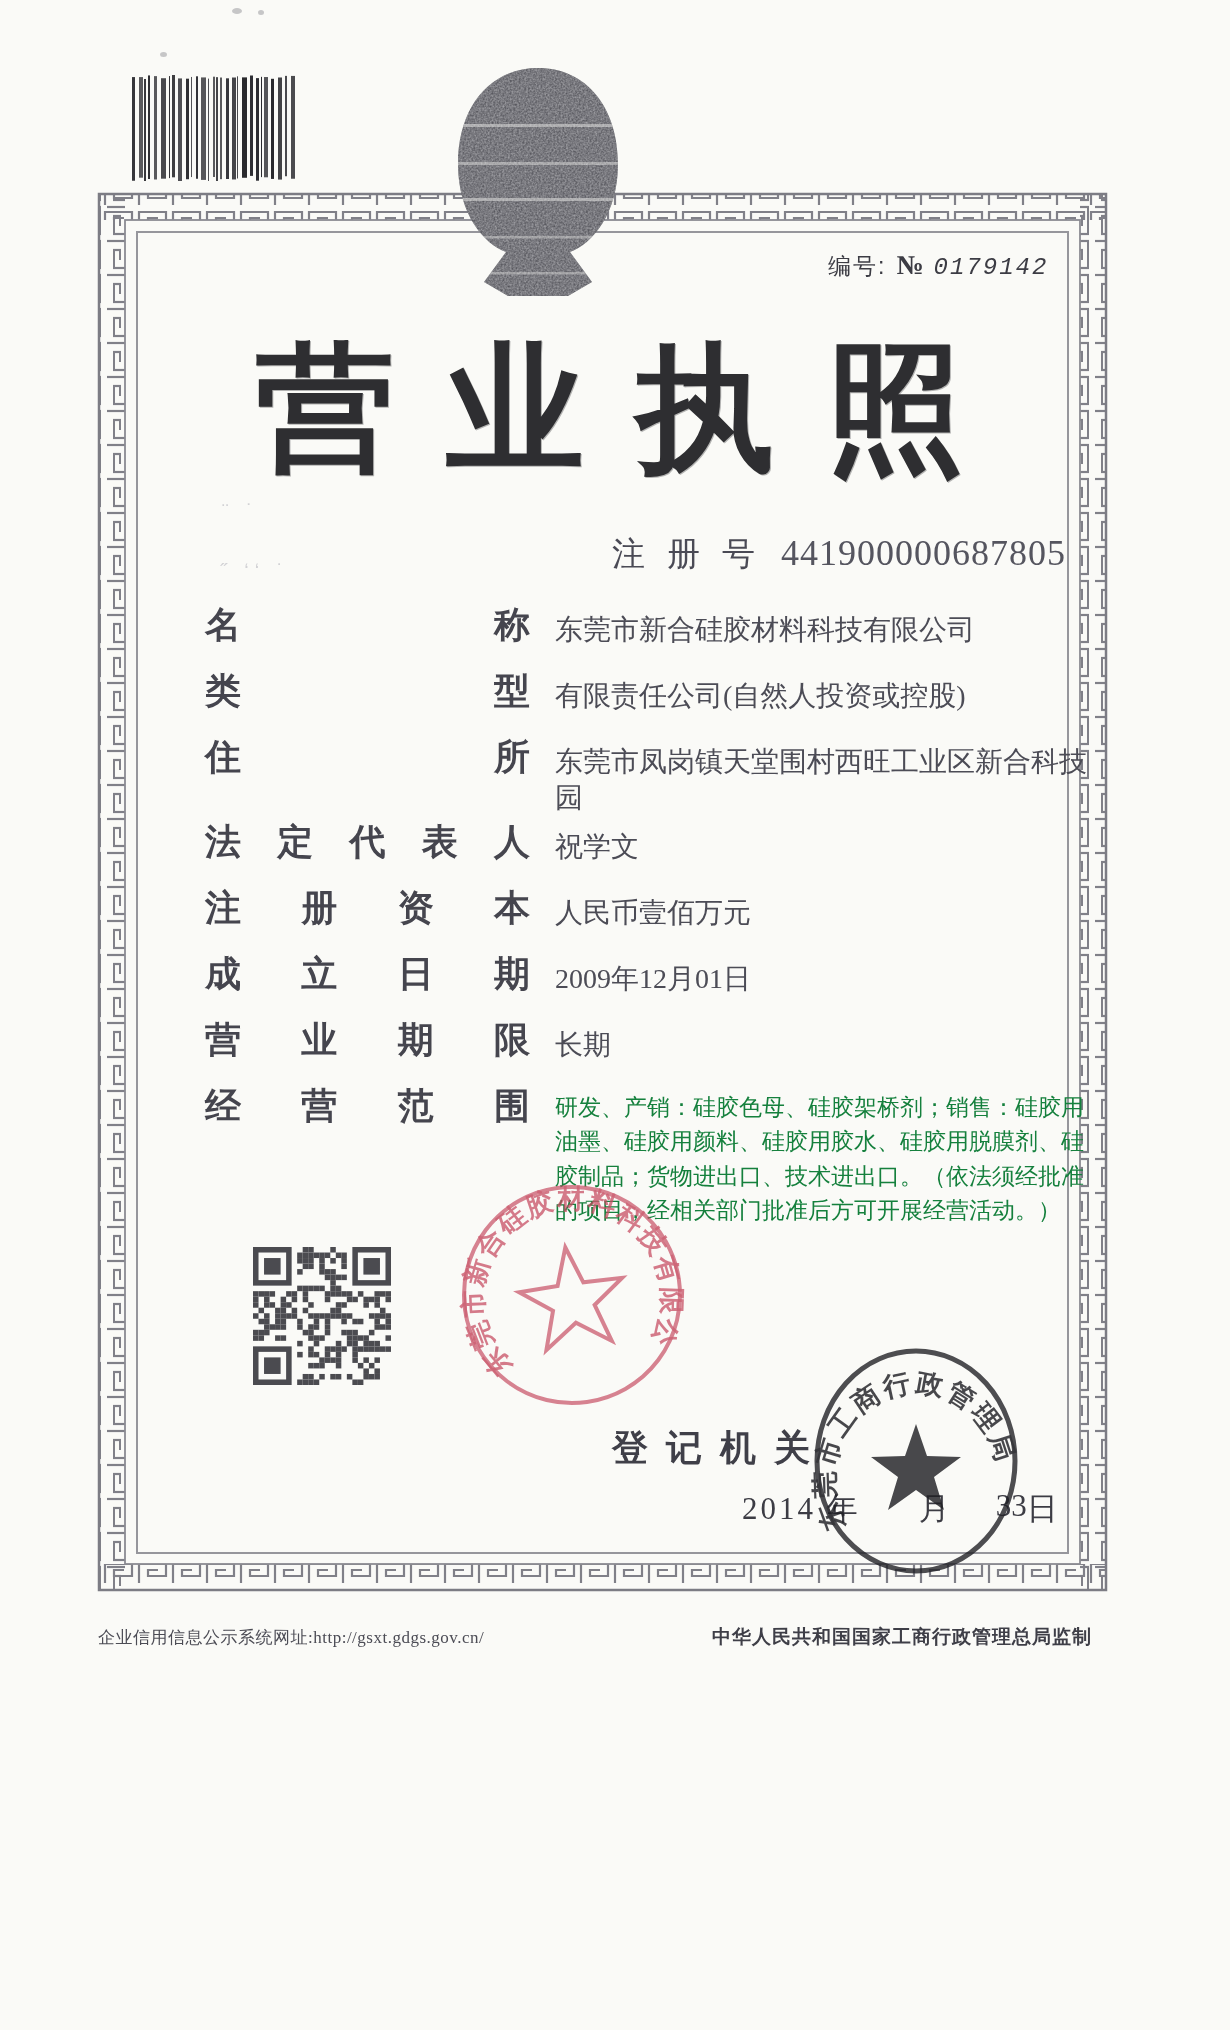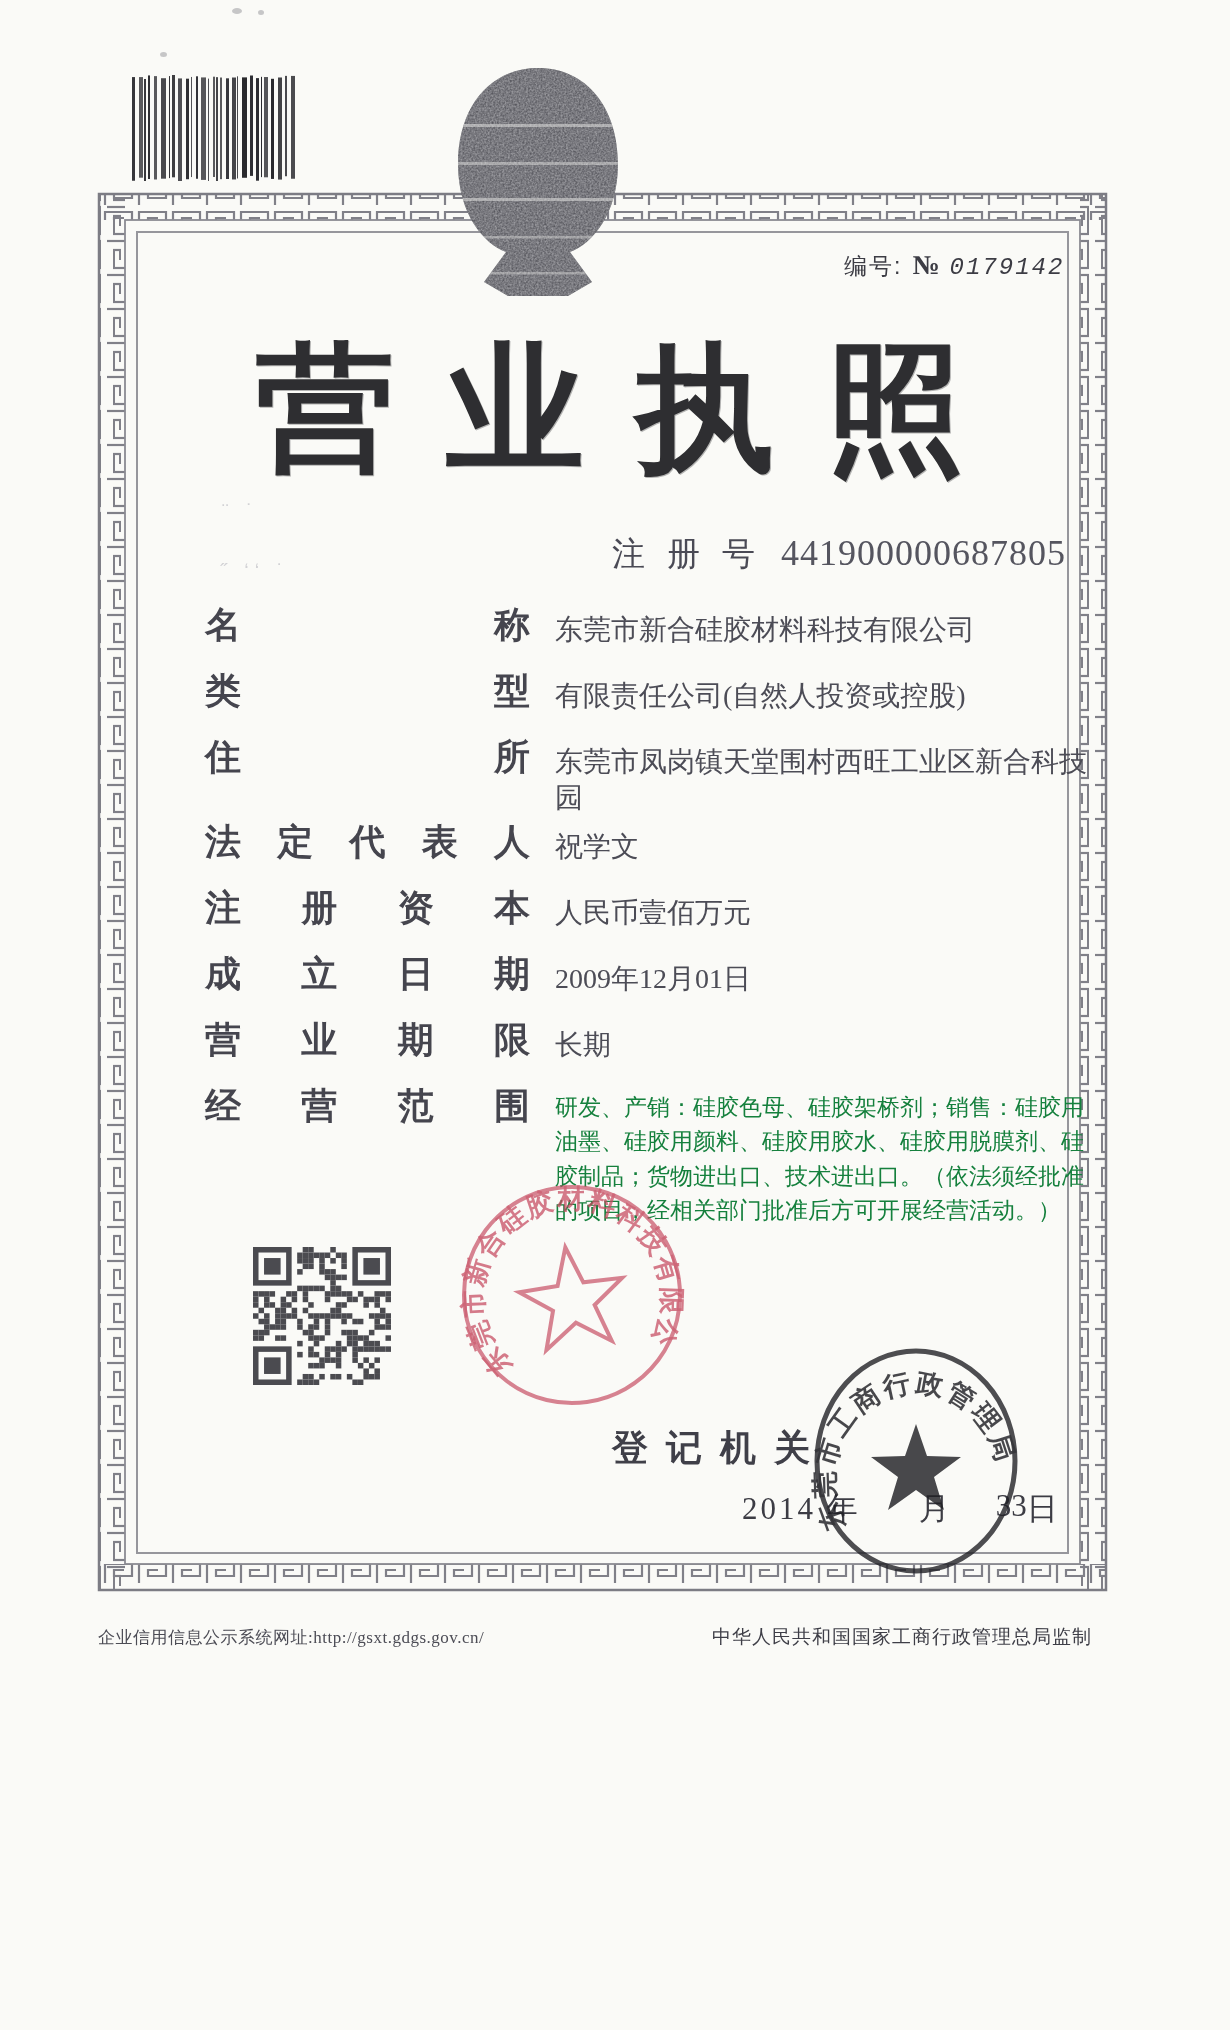--- a/index.html
+++ b/index.html
@@ -20,21 +20,21 @@
   #barcode{left:130px;top:73px;width:168px;height:108px;}
 
   
   #emblem{left:452px;top:66px;width:172px;height:232px;z-index:3;}
 
   
   #frame{left:0;top:0;width:1230px;height:2030px;z-index:1;pointer-events:none;}
 
   
   #serial{left:828px;top:250px;z-index:4;font-size:24px;color:#3c3c44;
-          display:flex;align-items:baseline;gap:10px;margin-left:16px;}
+          display:flex;align-items:baseline;gap:10px;}
   #serial .lbl{font-family:"Liberation Sans",sans-serif;font-size:23px;letter-spacing:2px;}
   #serial .no-sym{font-weight:900;font-size:27px;}
   #serial .num{font-family:"Liberation Mono","DejaVu Sans Mono",monospace;font-size:24px;letter-spacing:2px;font-style:italic;}
 
   
   #title{left:140px;top:336px;width:940px;text-align:center;z-index:4;
          font-family:"Liberation Sans","DejaVu Sans",sans-serif;
          font-size:138px;font-weight:900;color:#2e2e31;
          letter-spacing:52px;text-indent:52px;line-height:1.05;
          text-shadow:1px 1px 0 rgba(46,46,49,.35);}
@@ -67,21 +67,21 @@
   #dateline{left:742px;top:1488px;z-index:5;display:flex;align-items:flex-start;
             font-size:31px;color:#3c3c44;}
   #dateline .y{letter-spacing:3px;}
   #dateline .gap1{width:58px;}
   #dateline .gap2{width:46px;}
 
   
   #footer{left:98px;top:1604px;width:994px;display:flex;justify-content:space-between;
           align-items:baseline;z-index:4;margin-top:20px;}
   #footer .fl{font-size:17px;color:#4c4c55;letter-spacing:.5px;}
-  #footer .fr{font-size:19px;color:#3e3e47;font-weight:400;letter-spacing:1px;}
+  #footer .fr{font-size:19px;color:#3e3e47;font-weight:700;letter-spacing:1px;}
 </style>
 </head>
 <body>
 
 <div class="speck" style="left:232px;top:8px;width:10px;height:6px;"></div>
 <div class="speck" style="left:258px;top:10px;width:6px;height:5px;"></div>
 <div class="speck" style="left:160px;top:52px;width:7px;height:5px;"></div>
 <div class="smudge" style="left:222px;top:500px;">¨  ˙</div>
 <div class="smudge" style="left:220px;top:560px;">˝   ʻʻ   ˙</div>
 

